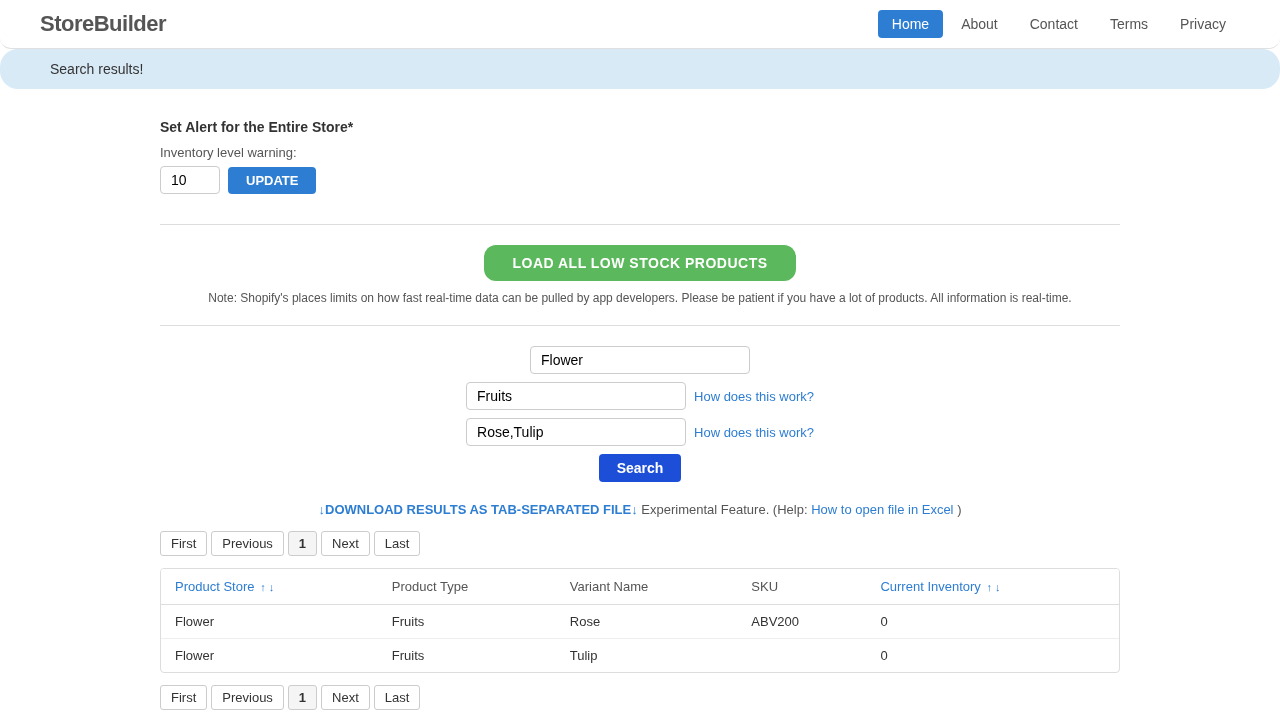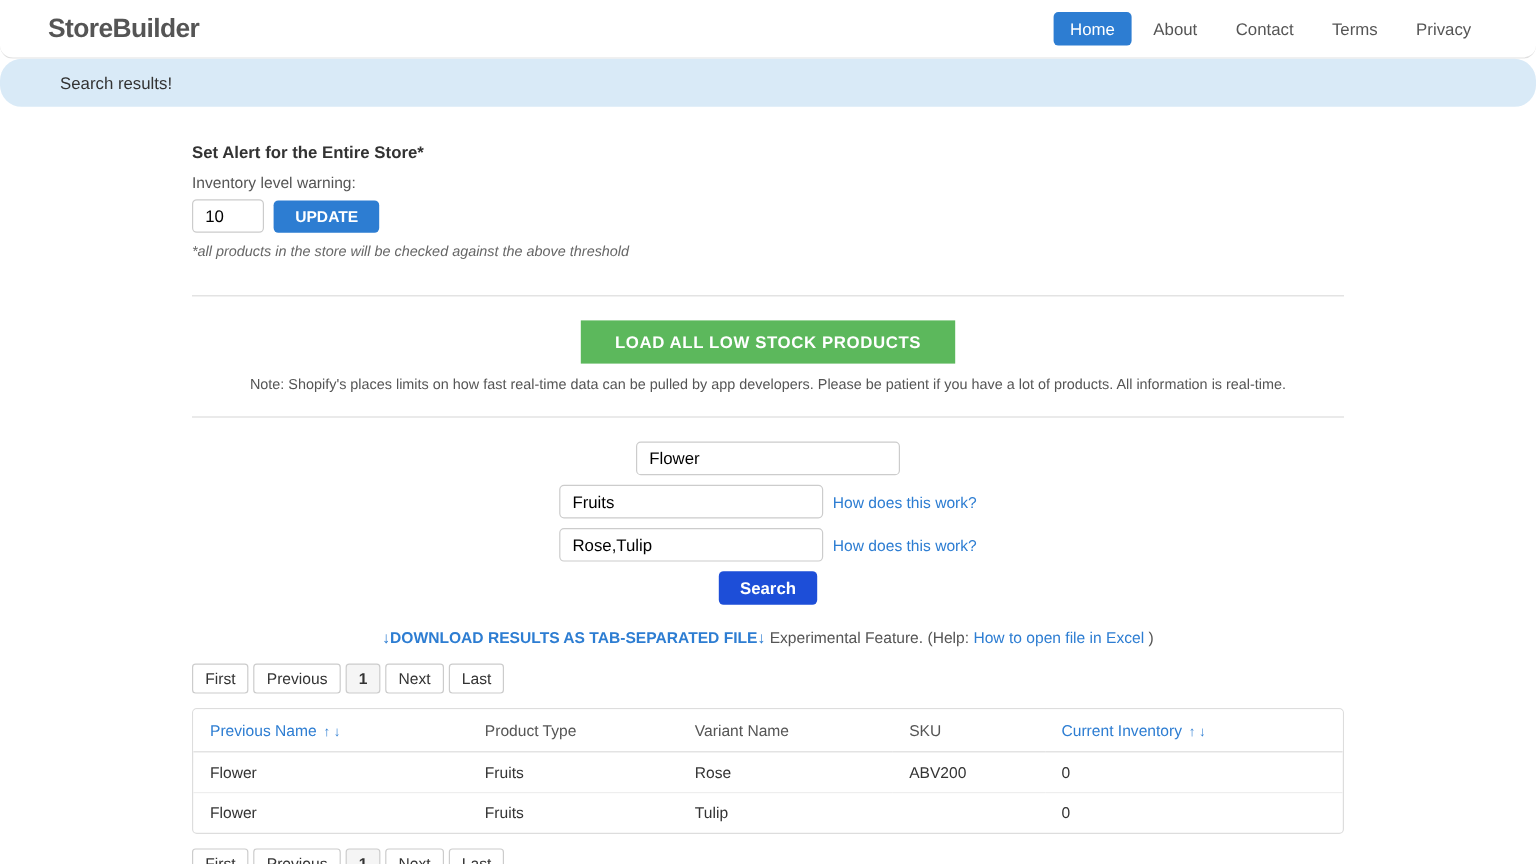--- a/index.html
+++ b/index.html
@@ -47,21 +47,21 @@
       text-transform: uppercase;
     }
     .alert-note { font-size: 12px; color: #666; font-style: italic; }
 
     
     .divider { border: none; border-top: 1px solid #ddd; margin: 20px 0; }
 
     
     .load-section { text-align: center; margin-bottom: 16px; }
     .btn-load {
-      background-color: #5cb85c; color: #fff; border: none; border-radius: 0;
+      background-color: #5cb85c; color: #fff; border: none; border-radius: 12px;
       padding: 10px 28px; font-size: 14px; font-weight: bold; cursor: pointer;
       text-transform: uppercase; letter-spacing: 0.5px;
     }
     .load-note { font-size: 12px; color: #555; margin-top: 10px; text-align: center; }
 
     
     .search-form { display: flex; flex-direction: column; align-items: center; margin: 20px 0; gap: 8px; }
     .search-row { display: flex; align-items: center; gap: 8px; }
     .search-input {
       border: 1px solid #ccc; border-radius: 4px; padding: 5px 10px;
@@ -121,21 +121,20 @@
 
 <div class="main-content">
 
   <div class="alert-section">
     <h2>Set Alert for the Entire Store*</h2>
     <div class="alert-label">Inventory level warning:</div>
     <div class="alert-row">
       <input class="alert-input" type="text" value="10" style="">
       <button class="btn-update">UPDATE</button>
     </div>
-    <div class="alert-note">*all products in the store will be checked against the above threshold</div>
   </div>
 
   <hr class="divider">
 
   <div class="load-section">
     <button class="btn-load">LOAD ALL LOW STOCK PRODUCTS</button>
     <div class="load-note">Note: Shopify's places limits on how fast real-time data can be pulled by app developers. Please be patient if you have a lot of products. All information is real-time.</div>
   </div>
 
   <hr class="divider">
@@ -170,21 +169,21 @@
     <button class="page-btn current">1</button>
     <button class="page-btn">Next</button>
     <button class="page-btn">Last</button>
   </div>
 
   <div class="table-container">
     <table>
       <thead>
         <tr>
           <th class="sortable">
-            <span>Previous Name</span>
+            <span>Product Store</span>
             <span class="sort-arrows"> ↑ ↓</span>
           </th>
           <th>
             <span>Product Type</span>
           </th>
           <th>
             <span>Variant Name</span>
           </th>
           <th>
             <span>SKU</span>

